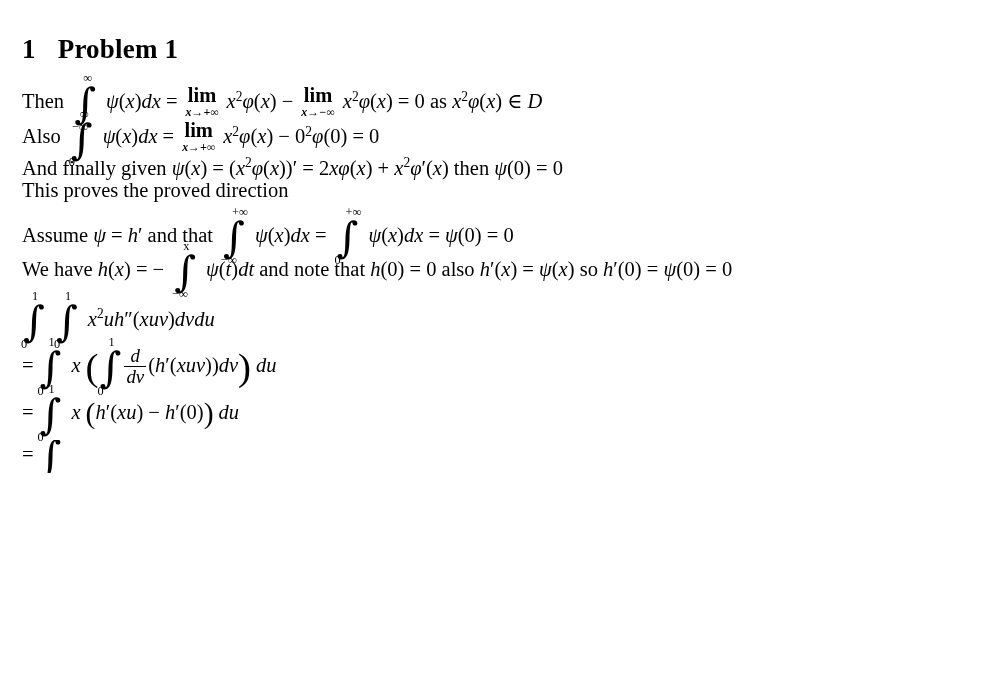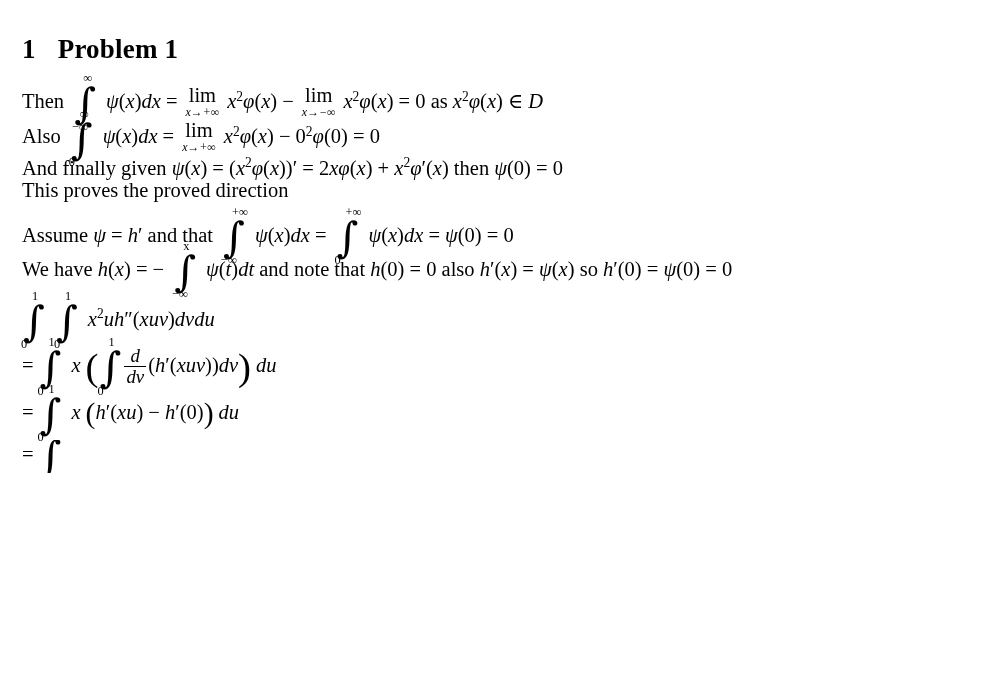--- a/index.html
+++ b/index.html
@@ -89,20 +89,21 @@
   }
 
   
   .limop {
     display: inline-block;
     position: relative;
     text-align: center;
     vertical-align: middle;
     margin: 0 3px;
     top: -2px;
+    font-weight: bold;
   }
   .limop .lm { font-style: normal; display: block; line-height: 1; }
   .limop .sub {
     display: block;
     font-size: 0.58em;
     font-style: italic;
     line-height: 1;
     margin-top: 1px;
     white-space: nowrap;
   }

